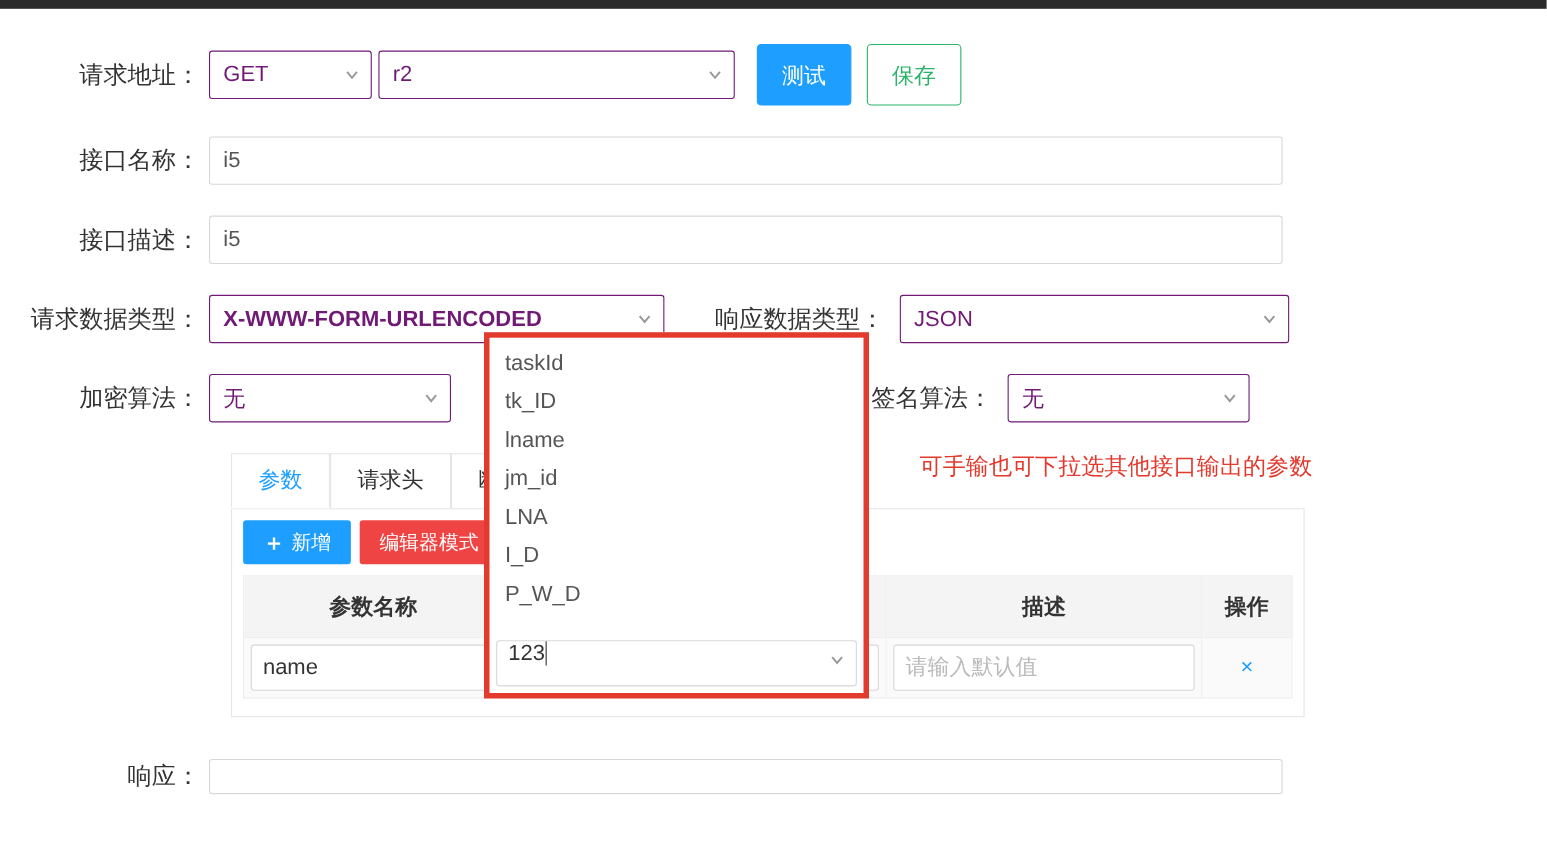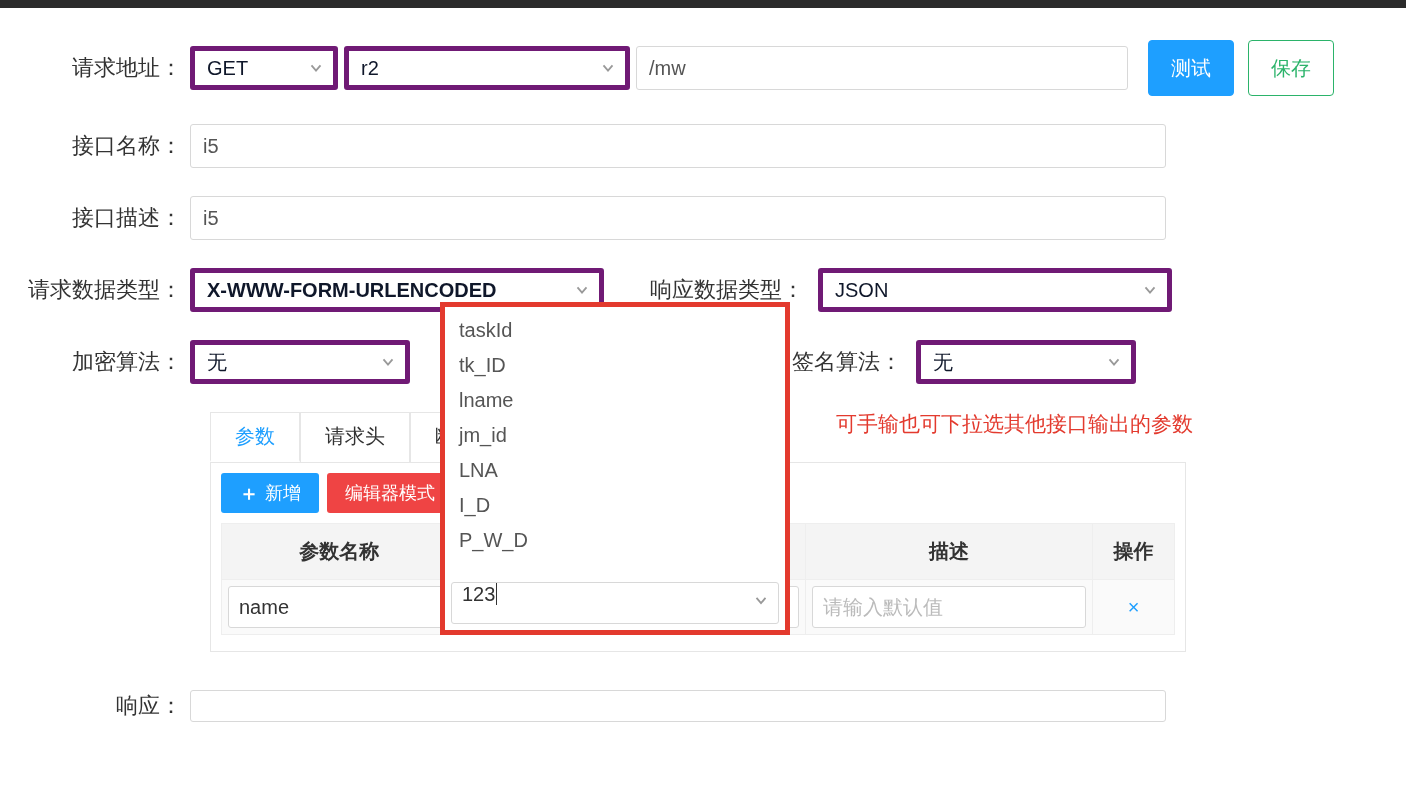--- a/index.html
+++ b/index.html
@@ -39,37 +39,37 @@
       color: #555;
       background: #fff;
       border-radius: 3px;
     }
     .input-text.wide { width: 976px; }
     .select-box {
       position: relative;
       display: flex;
       align-items: center;
       height: 44px;
-      border: 5px solid #701a75;
+      border: 1px solid #701a75;
       background: #fff;
       border-radius: 3px;
       padding: 0 36px 0 12px;
       font-size: 20px;
-      color: #0f172a;
+      color: #701a75;
       cursor: pointer;
     }
     .select-box .chev {
       position: absolute;
       right: 8px;
       top: 50%;
       transform: translateY(-50%);
     }
     .chev svg { display: block; }
     .w-method { width: 148px; }
-    .w-r2 { width: 286px; }
+    .w-r2 { width: 324px; }
     .w-path { width: 492px; }
     .w-reqtype { width: 414px; font-weight: bold; }
     .w-resp { width: 354px; }
     .w-enc { width: 220px; }
     .w-sign { width: 220px; }
 
     .btn {
       height: 56px;
       padding: 0 22px;
       border-radius: 4px;
@@ -311,21 +311,20 @@
         </span>
       </div>
       <div class="select-box w-r2">
         <span>r2</span>
         <span class="chev">
           <svg width="18" height="18" viewBox="0 0 20 20">
               <path d="M5 7l5 6 5-6" fill="none" stroke="#999" stroke-width="2"></path>
             </svg>
         </span>
       </div>
-      <input class="input-text w-path" value="/mw" style="">
       <div class="action-btns">
         <button class="btn btn-test">测试</button>
         <button class="btn btn-save">保存</button>
       </div>
     </div>
   </div>
 
   <div class="form-row">
     <div class="form-label">接口名称：</div>
     <div class="form-controls">

